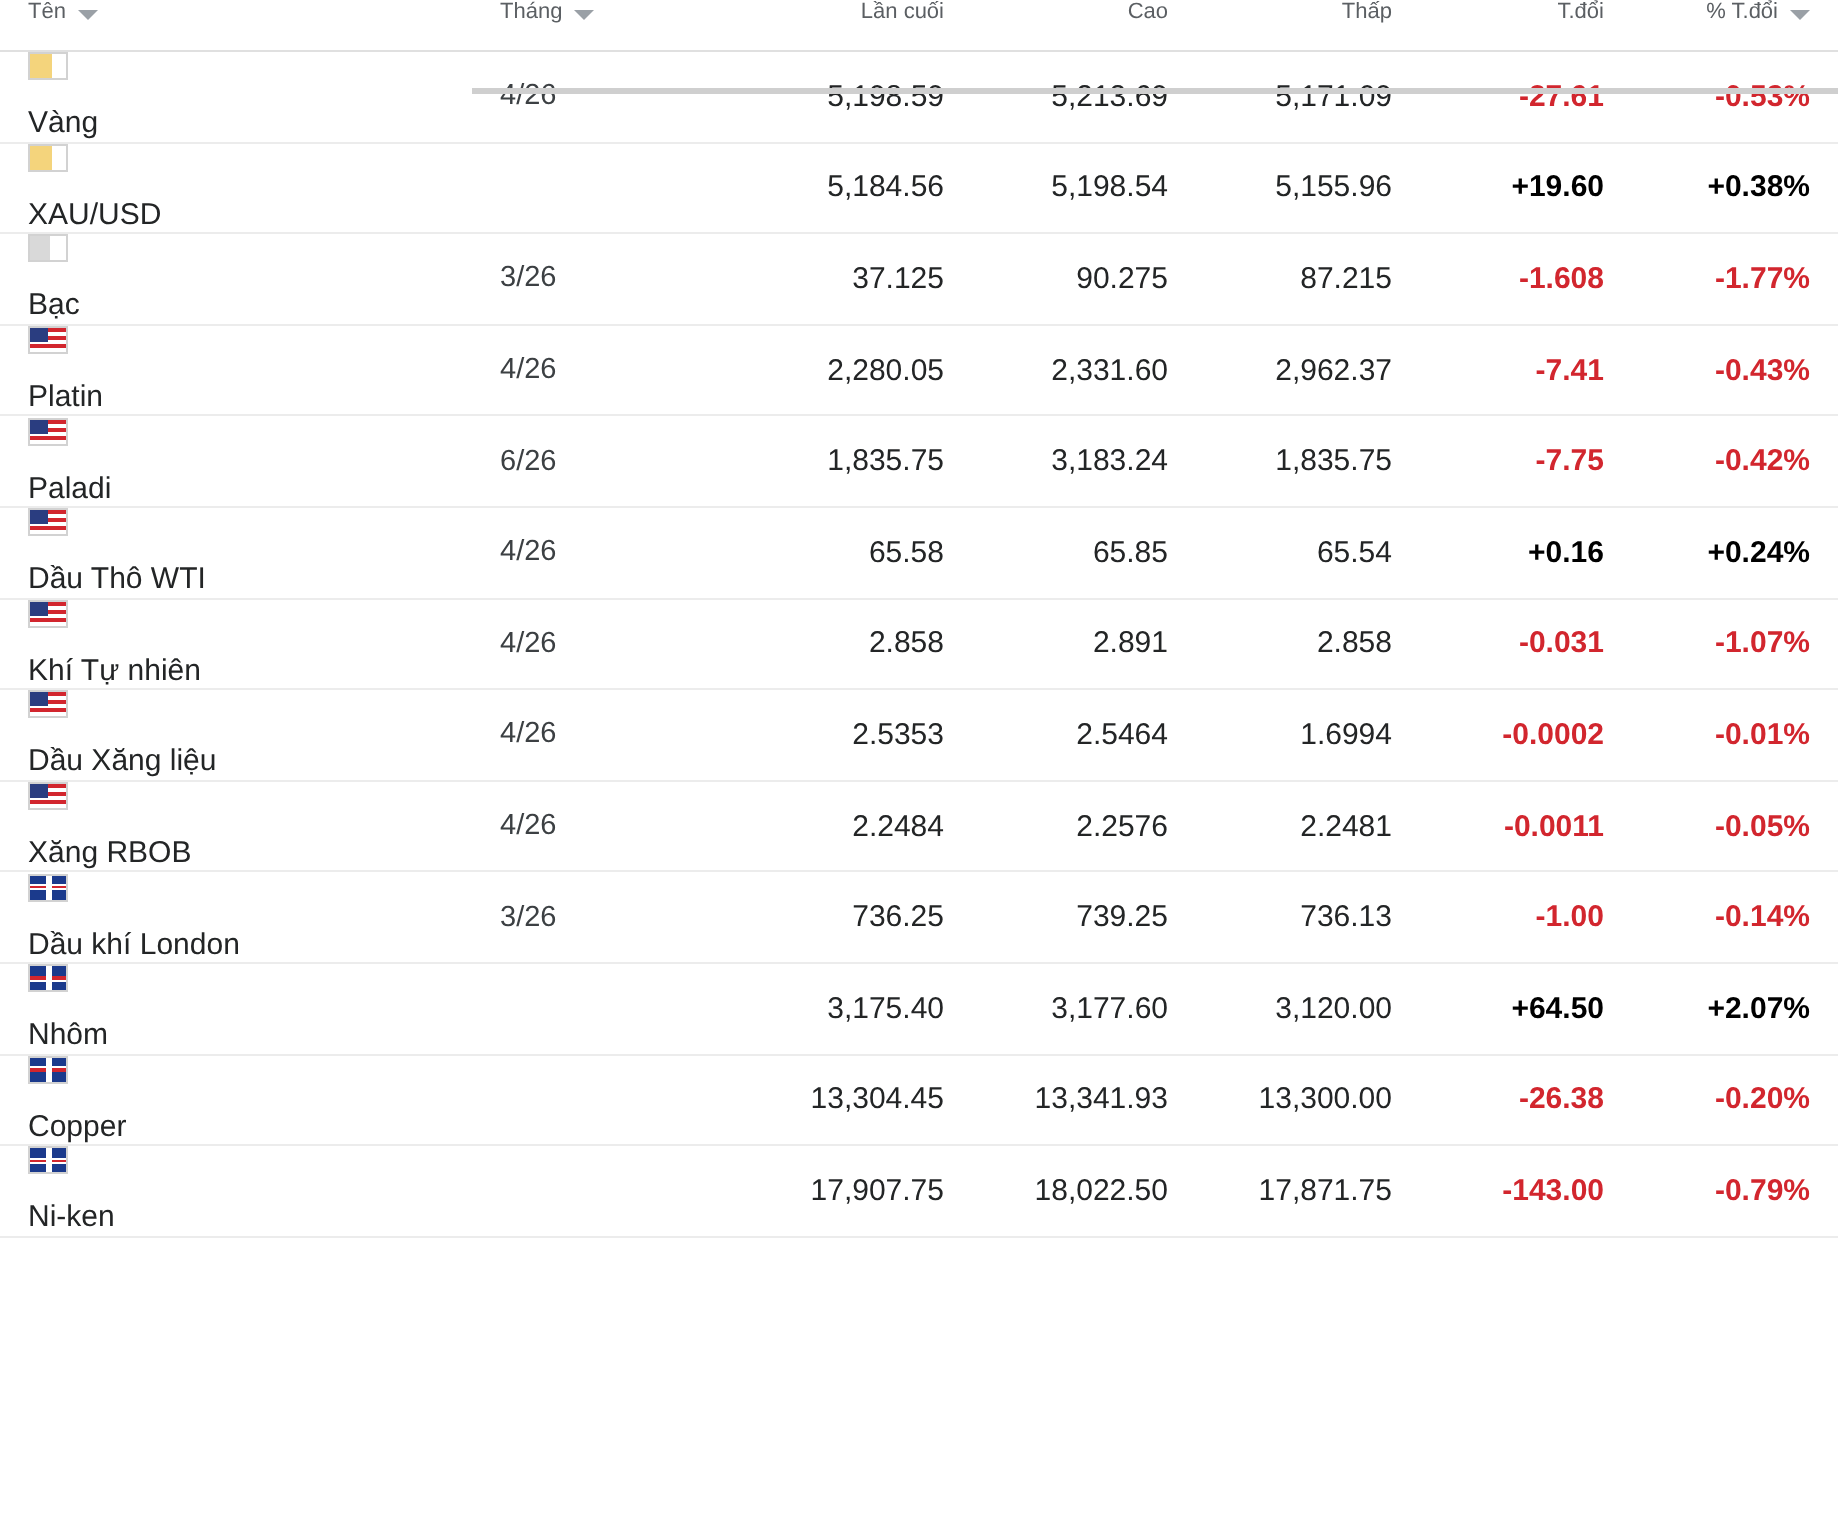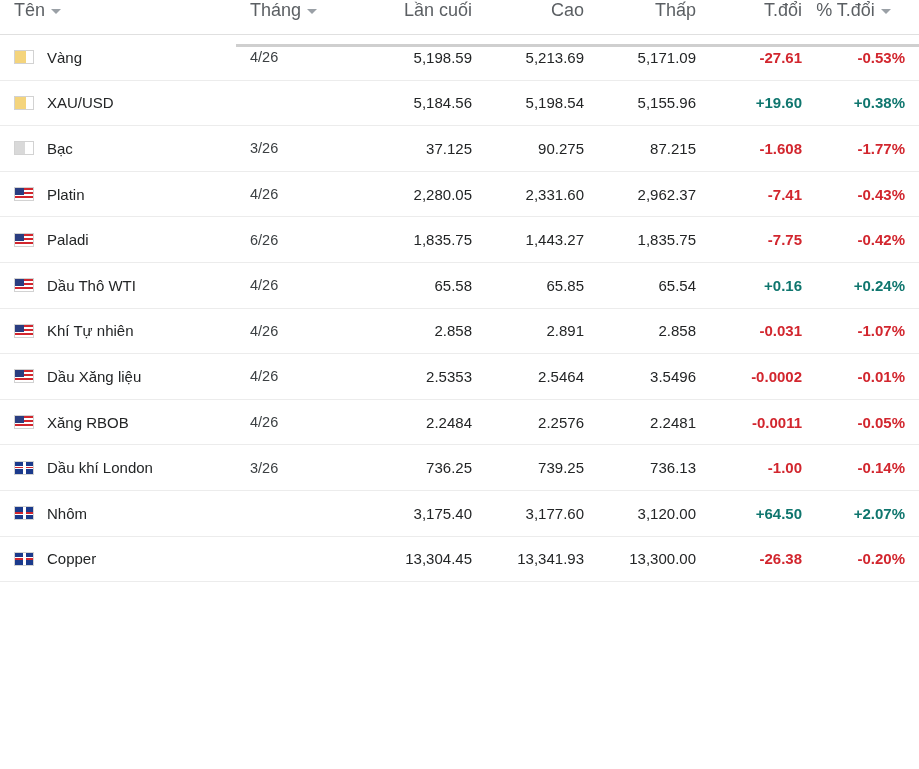--- a/index.html
+++ b/index.html
@@ -15,36 +15,36 @@
     color: #232526;
     overflow: hidden;
   }
   table.quotes {
     width: 919px;
     border-collapse: collapse;
     table-layout: fixed;
   }
   
   thead th {
-    font-size: 18px;
+    font-size: 11px;
     font-weight: 400;
     color: #5b5f63;
     padding: 0 0 13px 0;
     vertical-align: bottom;
     white-space: nowrap;
     background: #fff;
   }
   thead tr { border-bottom: 1px solid #e0e0e0; }
   th.c-name   { width: 250px; text-align: left;  padding-left: 14px; }
   th.c-month  { width: 106px; text-align: left;  padding-left: 0; }
   th.c-last   { width: 116px; text-align: right; }
   th.c-high   { width: 112px; text-align: right; margin-top: 31px; }
   th.c-low    { width: 112px; text-align: right; }
   th.c-chg    { width: 106px; text-align: right; }
-  th.c-pct    { width: 117px; padding-right: 14px; }
+  th.c-pct    { width: 117px; text-align: right; padding-right: 14px; }
 
   .hdr-inner { display: inline-flex; align-items: center; gap: 6px; }
   .caret {
     display: inline-block;
     width: 0; height: 0;
     border-left: 5px solid transparent;
     border-right: 5px solid transparent;
     border-top: 5px solid #9aa0a6;
     position: relative;
     top: 1px;
@@ -65,26 +65,26 @@
   tbody td {
     font-size: 15px;
     color: #232526;
     padding: 0;
     white-space: nowrap;
   }
   td.c-name {
     text-align: left;
     padding-left: 14px;
   }
-  .name-cell { display: flex; align-items: center; gap: 13px; }
+  .name-cell { display: flex; align-items: flex-start; gap: 13px; flex-direction: column; }
   td.c-month { text-align: left; color: #3c4043; font-size: 14.5px; }
   td.c-last, td.c-high, td.c-low { text-align: right; color: #232526; }
   td.c-chg { text-align: right; font-weight: 700; }
   td.c-pct { text-align: right; font-weight: 700; padding-right: 14px; }
-  .up   { color: #0f766e; }
+  .up   { color: #000000; }
   .down { color: #d2262e; }
 
   
   .flag {
     width: 20px; height: 14px;
     display: inline-block;
     position: relative;
     border: 1px solid #d2d2d2;
     flex: 0 0 auto;
     overflow: hidden;
@@ -238,21 +238,21 @@
         </tr>
         <tr>
           <td class="c-name">
             <span class="name-cell">
               <span class="flag us"></span>
               <span class="name-txt">Paladi</span>
             </span>
           </td>
           <td class="c-month">6/26</td>
           <td class="c-last">1,835.75</td>
-          <td class="c-high">1,443.27</td>
+          <td class="c-high">3,183.24</td>
           <td class="c-low">1,835.75</td>
           <td class="c-chg down">-7.75</td>
           <td class="c-pct down">-0.42%</td>
         </tr>
         <tr>
           <td class="c-name">
             <span class="name-cell">
               <span class="flag us"></span>
               <span class="name-txt">Dầu Thô WTI</span>
             </span>
@@ -281,21 +281,21 @@
         <tr>
           <td class="c-name">
             <span class="name-cell">
               <span class="flag us"></span>
               <span class="name-txt">Dầu Xăng liệu</span>
             </span>
           </td>
           <td class="c-month">4/26</td>
           <td class="c-last">2.5353</td>
           <td class="c-high">2.5464</td>
-          <td class="c-low">3.5496</td>
+          <td class="c-low">1.6994</td>
           <td class="c-chg down">-0.0002</td>
           <td class="c-pct down">-0.01%</td>
         </tr>
         <tr>
           <td class="c-name">
             <span class="name-cell">
               <span class="flag us"></span>
               <span class="name-txt">Xăng RBOB</span>
             </span>
           </td>
@@ -350,15 +350,32 @@
               <span class="name-txt">Copper</span>
             </span>
           </td>
           <td class="c-month"></td>
           <td class="c-last">13,304.45</td>
           <td class="c-high">13,341.93</td>
           <td class="c-low">13,300.00</td>
           <td class="c-chg down">-26.38</td>
           <td class="c-pct down">-0.20%</td>
         </tr>
+        <tr>
+          <td class="c-name">
+            <span class="name-cell">
+              <span class="flag uk">
+                <i class="flag-cross"></i>
+                <i class="flag-cross v"></i>
+              </span>
+              <span class="name-txt">Ni-ken</span>
+            </span>
+          </td>
+          <td class="c-month"></td>
+          <td class="c-last">17,907.75</td>
+          <td class="c-high">18,022.50</td>
+          <td class="c-low">17,871.75</td>
+          <td class="c-chg down">-143.00</td>
+          <td class="c-pct down">-0.79%</td>
+        </tr>
       </tbody>
   </table>
 </div>
 
 </body></html>

